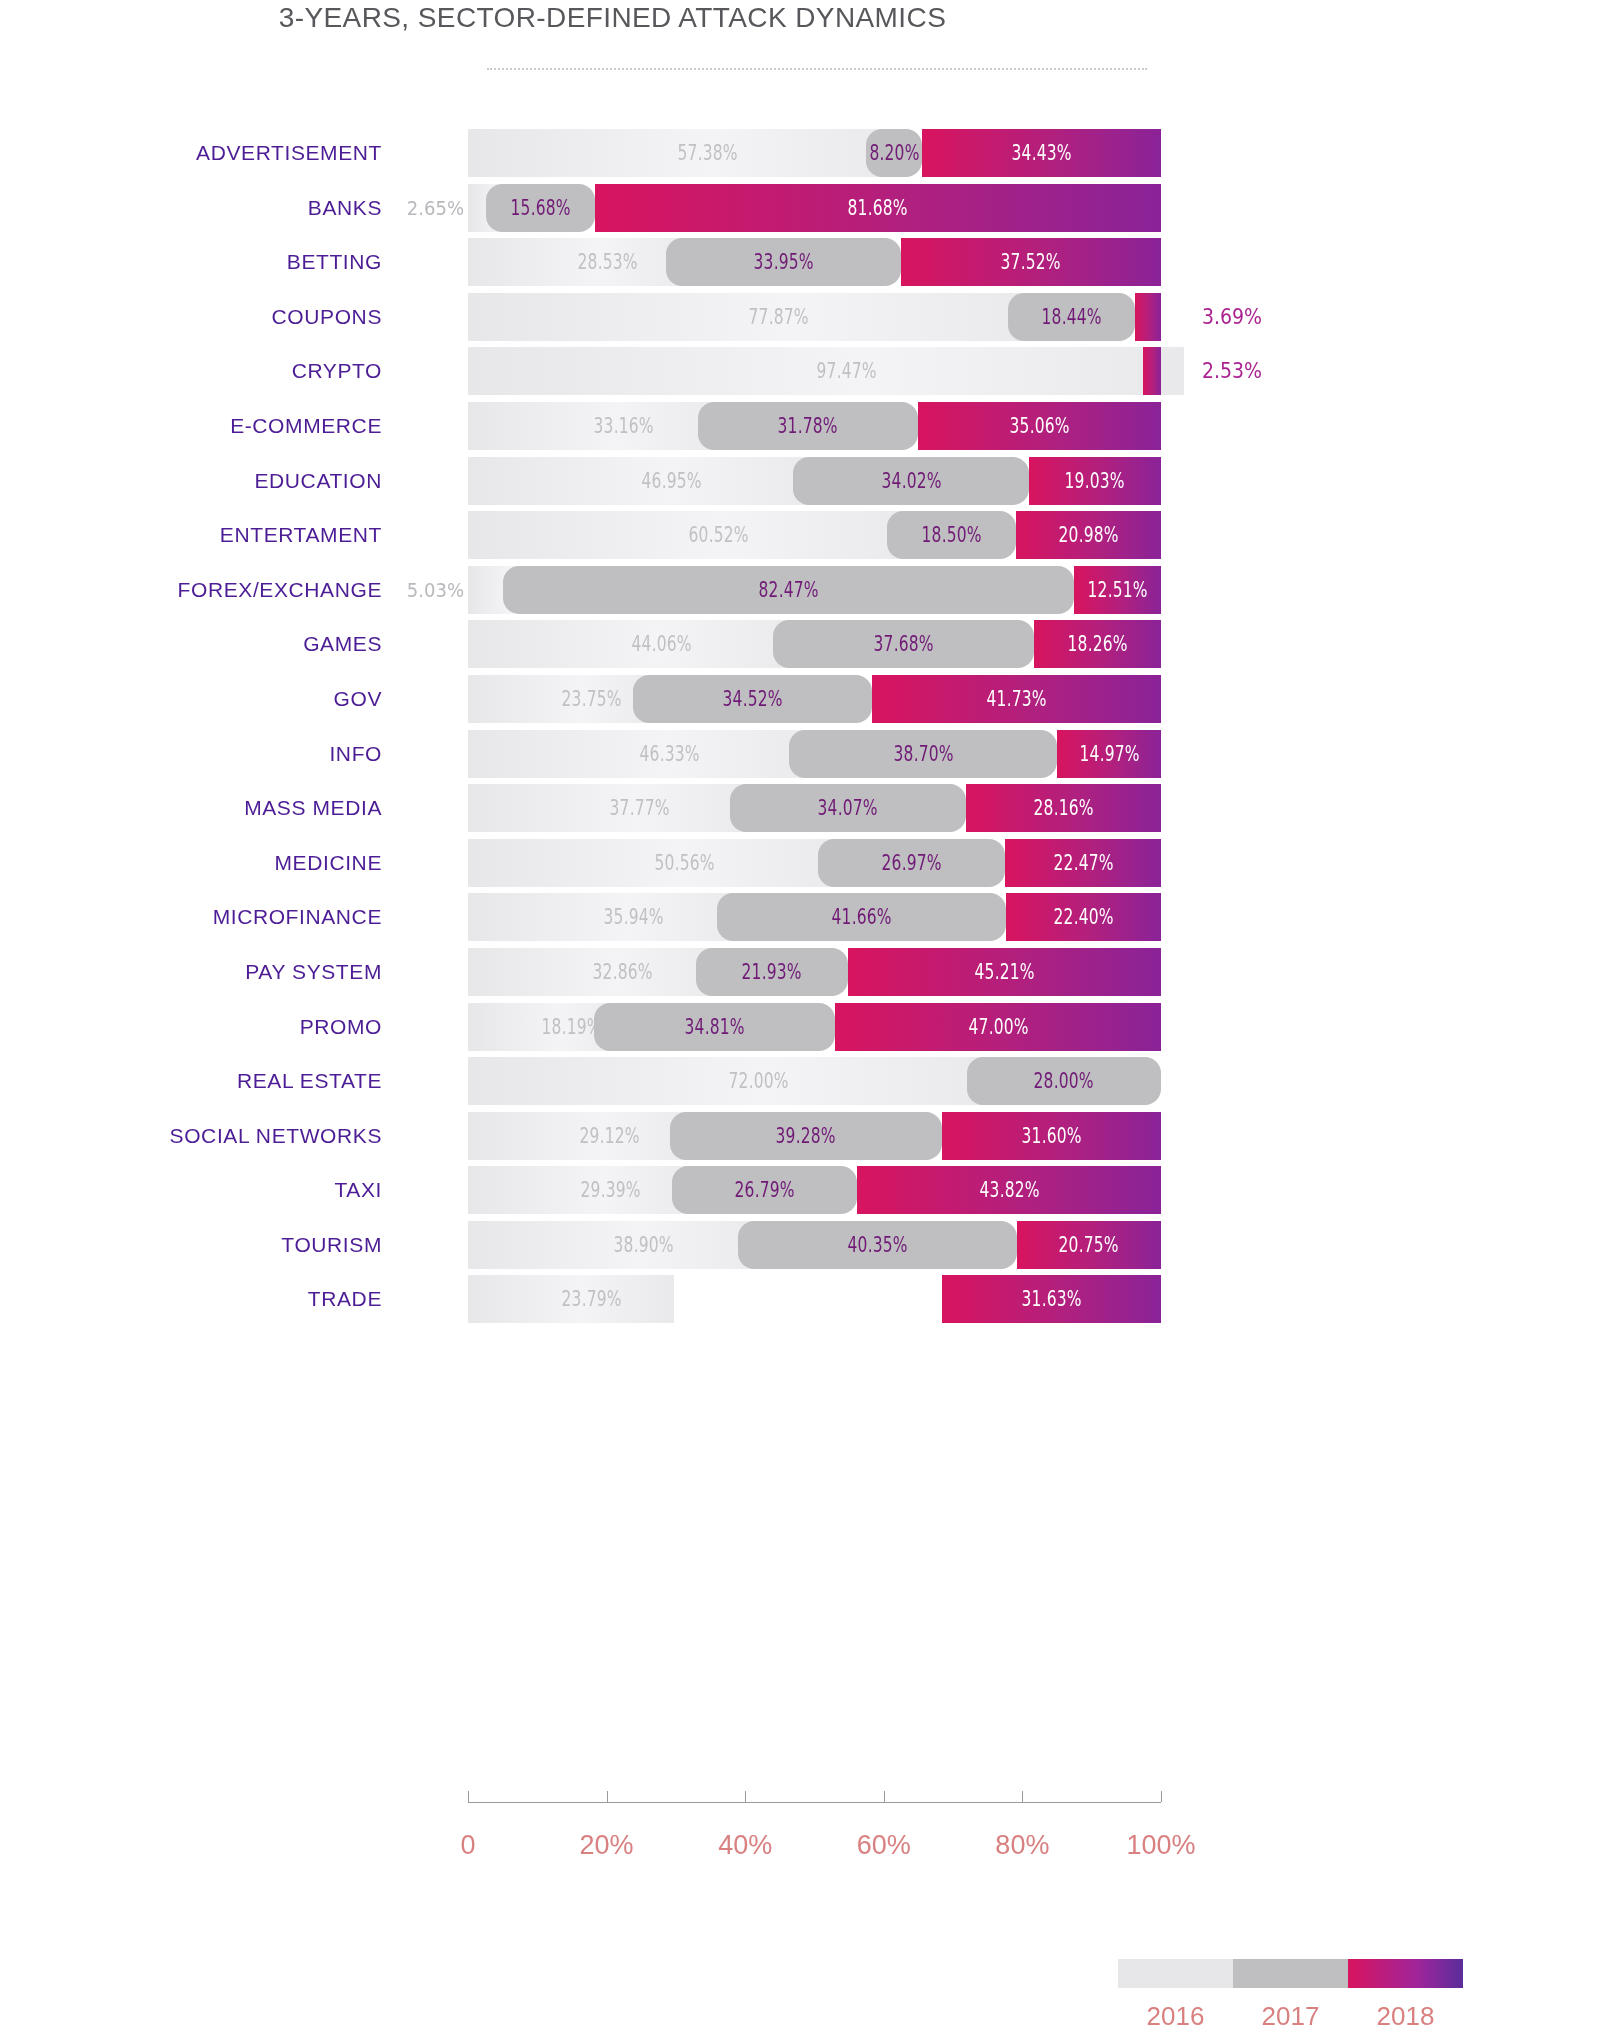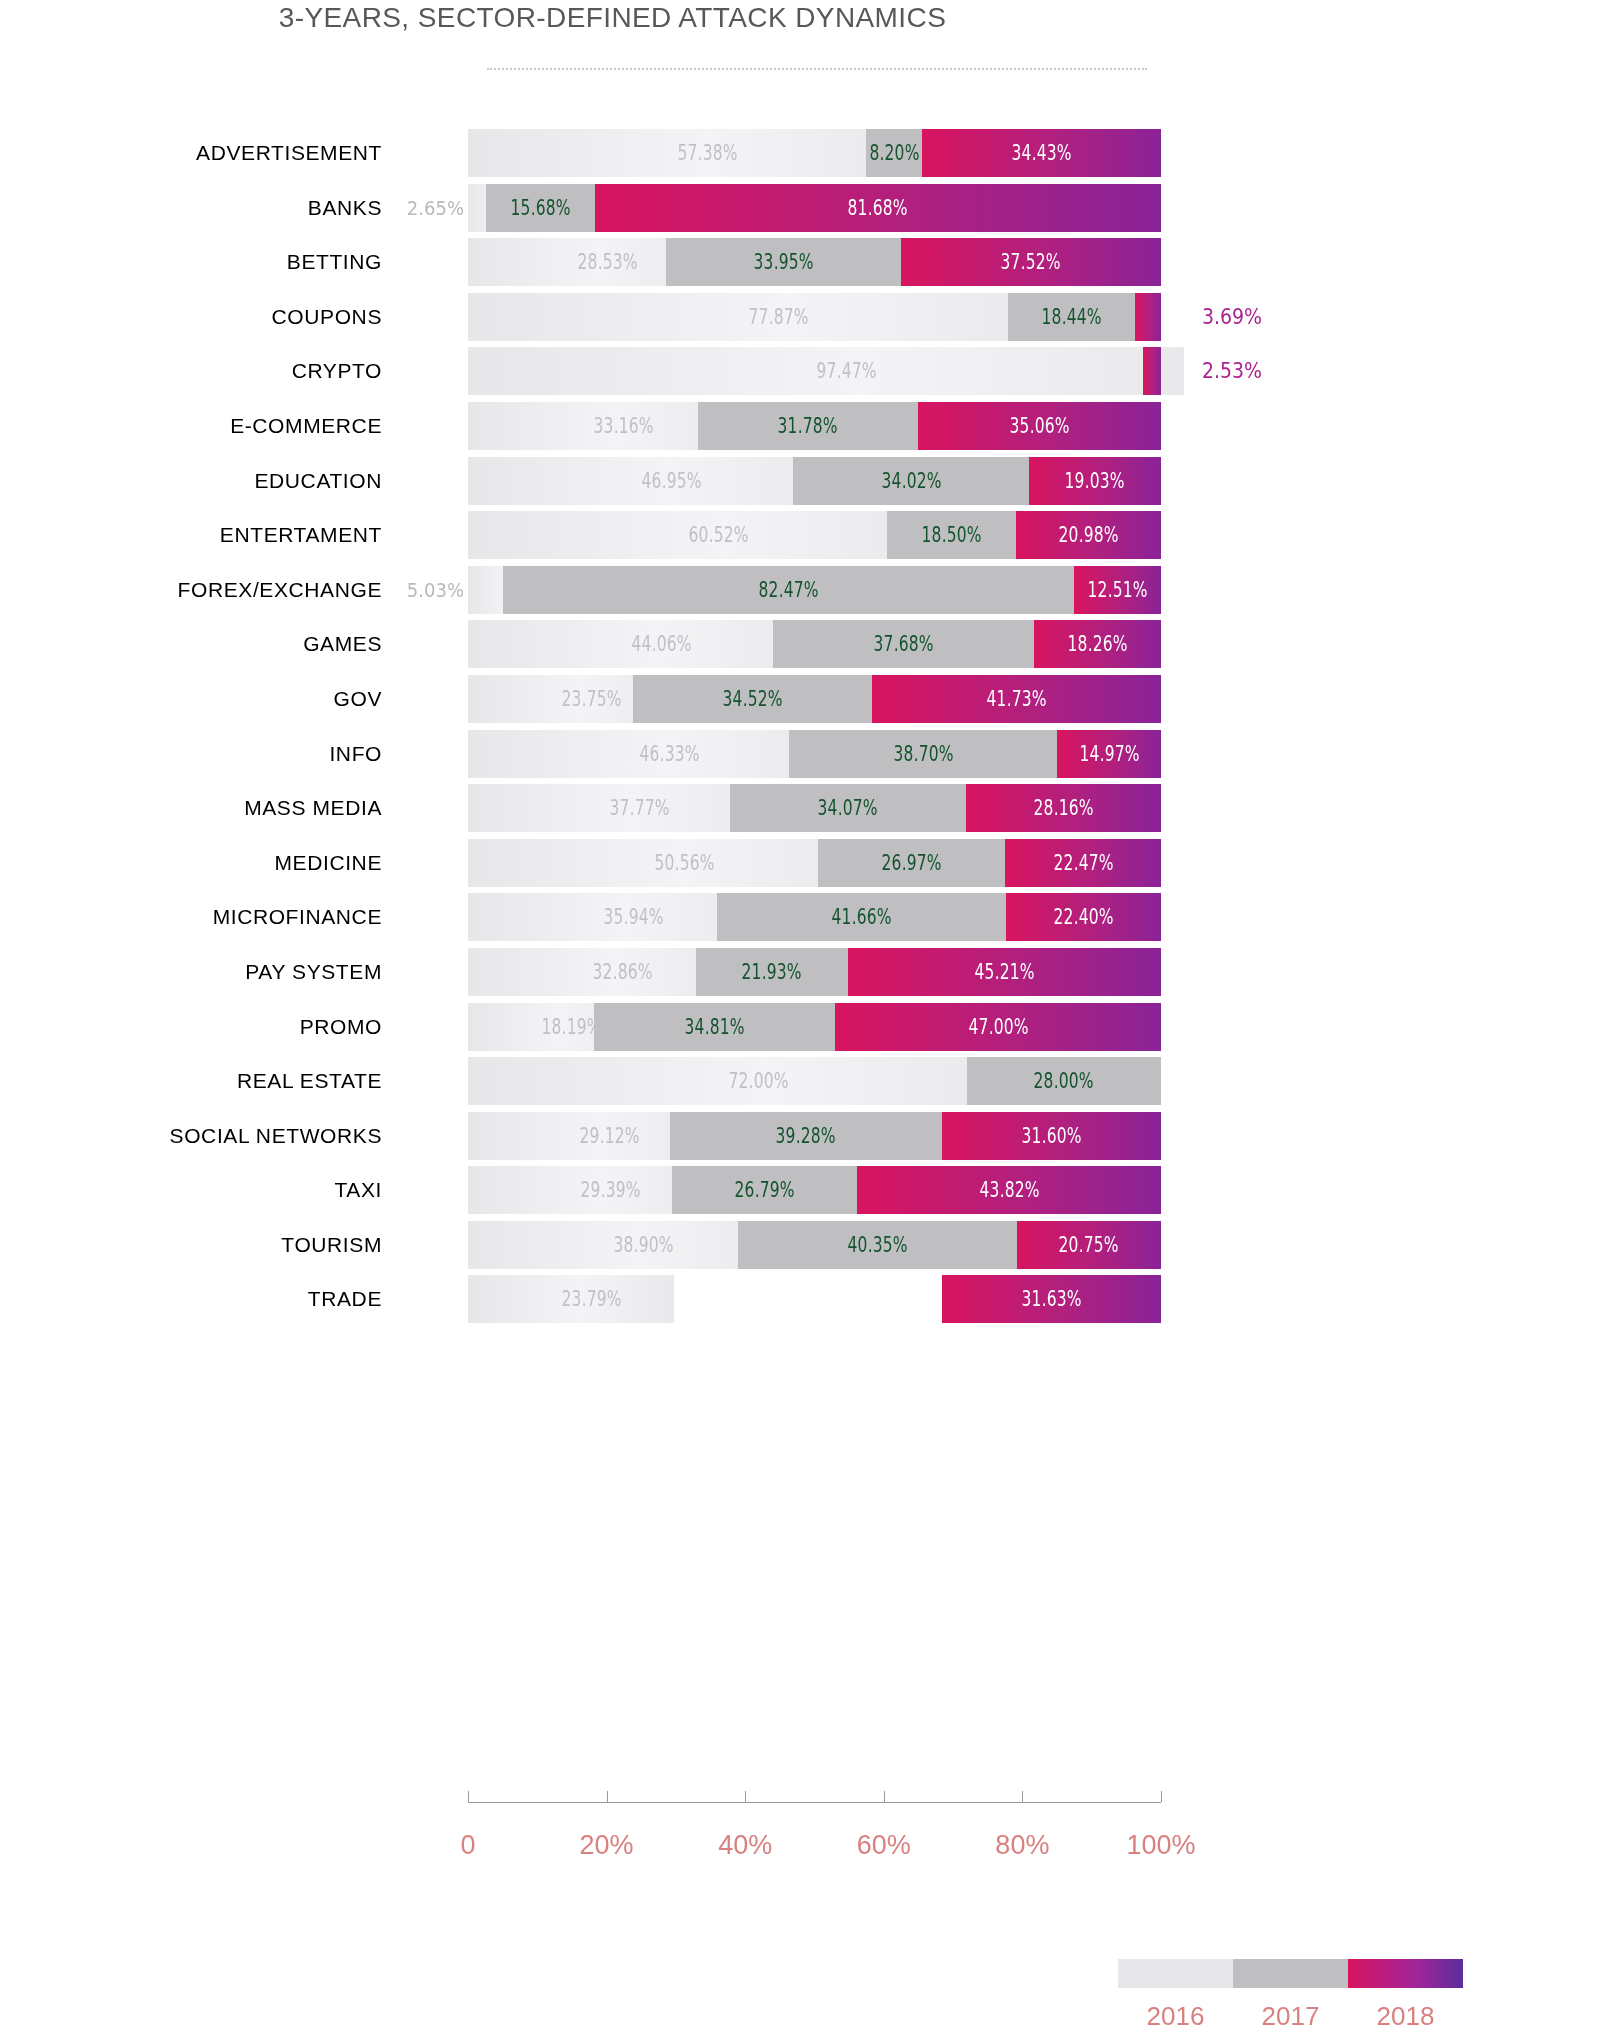--- a/index.html
+++ b/index.html
@@ -46,21 +46,21 @@
     width:1225px;
   }
   .cat-label{
     position:absolute;
     left:0;top:0;
     width:382px;
     height:54.6px;
     line-height:54.6px;
     text-align:right;
     font-size:21px;
-    color:#000000;
+    color:#4c1d95;
     letter-spacing:0.6px;
     white-space:nowrap;
   }
   .pre-label{
     position:absolute;
     top:0;height:54.6px;
     line-height:54.6px;
     right:calc(100% - 468px + 4px);
     font-size:20px;
     color:#b9b9bd;
@@ -84,21 +84,22 @@
     overflow:visible;
     letter-spacing:0.2px;
   }
   .seg.y2016{
     background:linear-gradient(90deg,#e7e7ea 0%,#f4f4f6 55%,#e9e9ec 100%);
     color:#c0c0c5;
     padding-left:41px;
   }
   .seg.y2017{
     background:#bfbfc2;
-    color:#14532d;
+    color:#701a75;
+    border-radius:16px;
   }
   .seg.y2018{
     background:linear-gradient(90deg,#d8145f 0%,#b1207e 55%,#8a2398 100%);
     color:#ffffff;
   }
   .seg .val{
     font-family:"DejaVu Sans Condensed","Liberation Sans", sans-serif;
     font-weight:400;
     transform:scaleX(0.82);
   }

